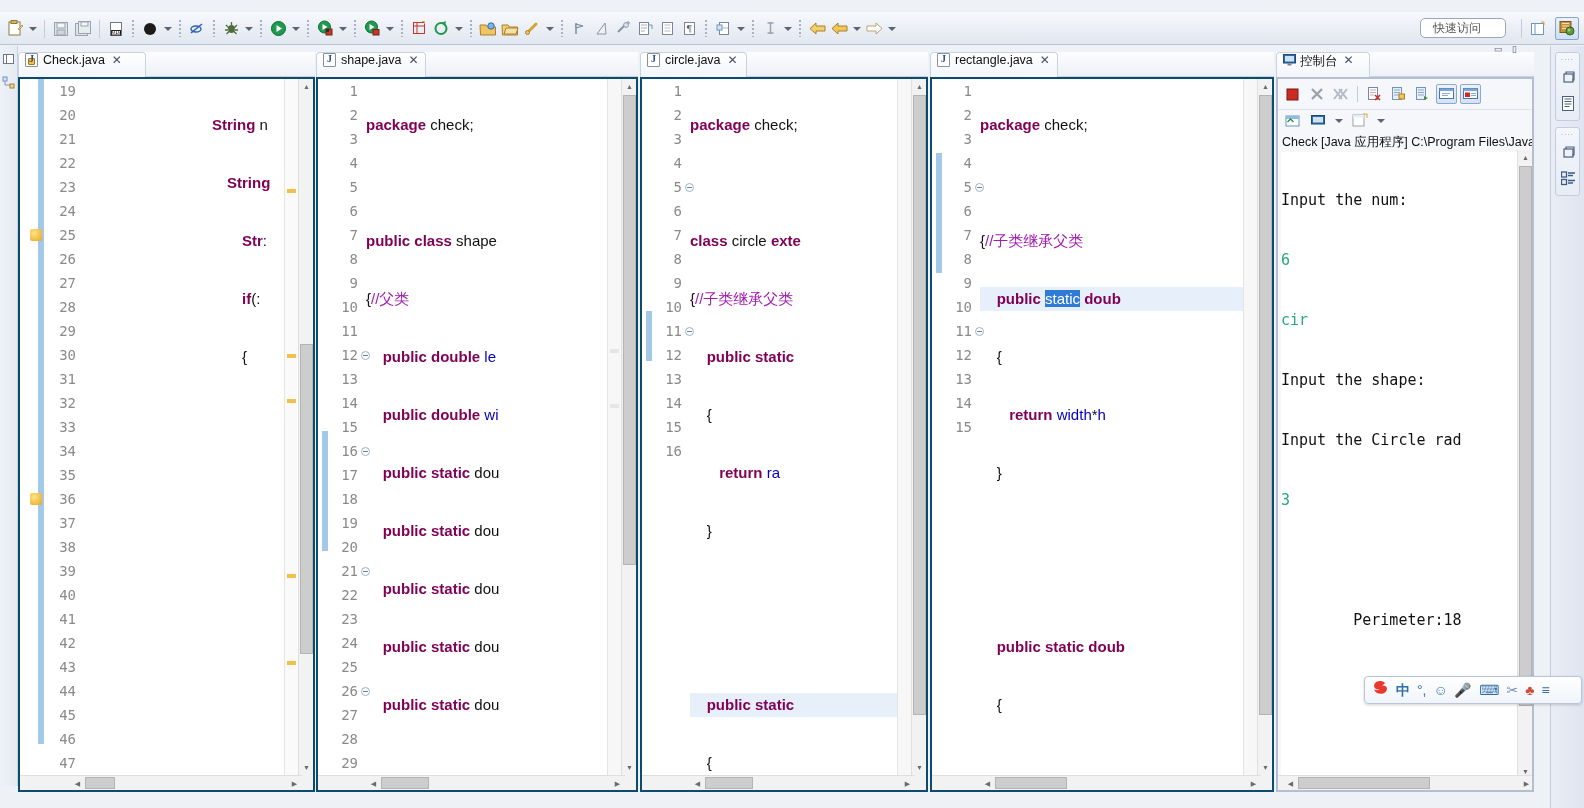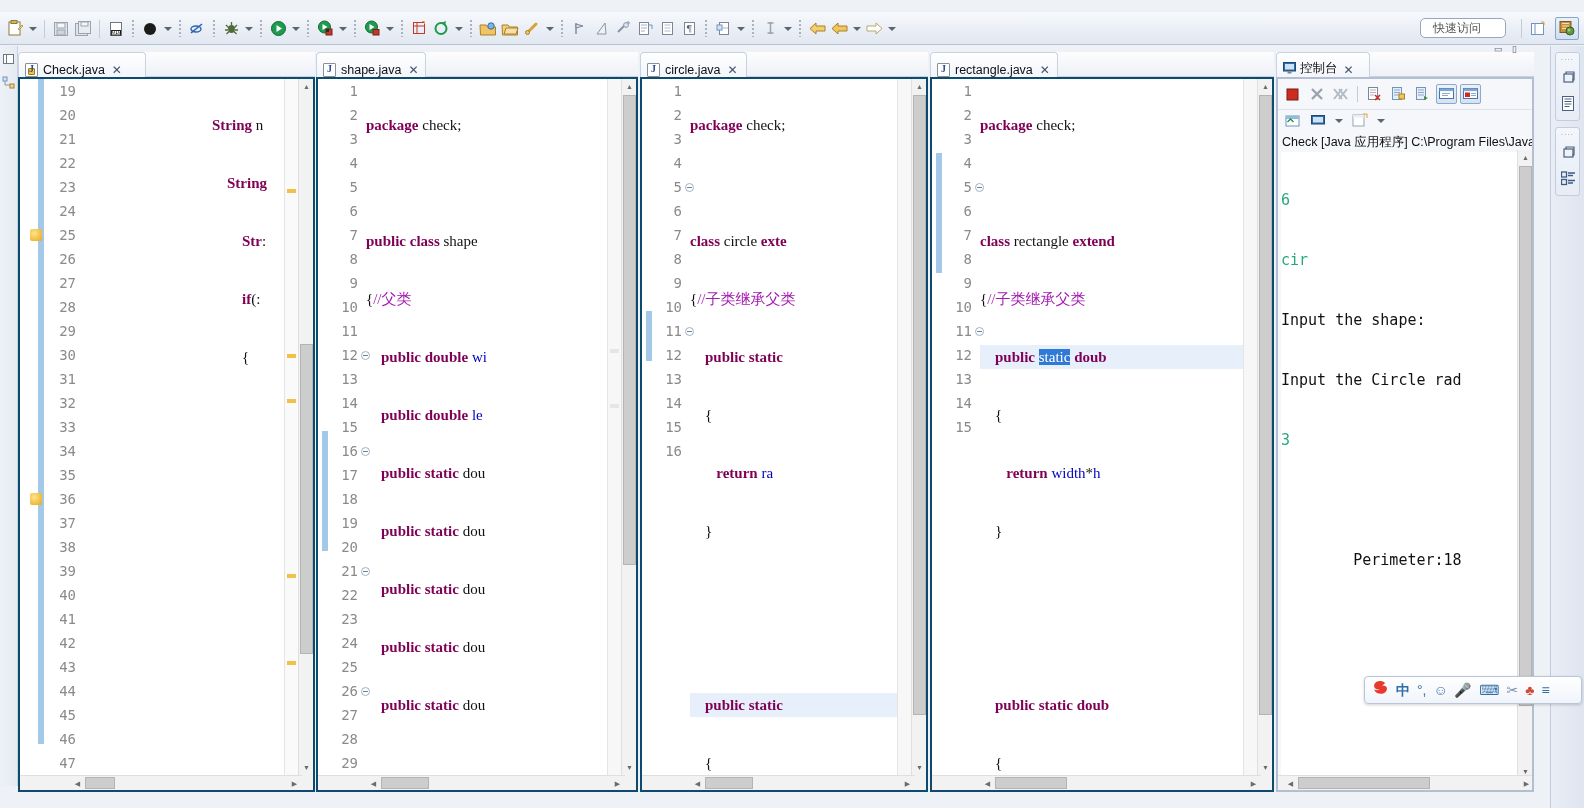--- a/index.html
+++ b/index.html
@@ -68,21 +68,21 @@
   .lefttrim .ic { margin: 6px auto 10px; width: 14px; height: 14px; display:block; }
 
   
   .panel { position: absolute; top: 52px; }
   .tabbar { position: relative; height: 25px; }
   .tab {
     position: absolute; left: 0; top: 0; height: 25px;
     background: linear-gradient(#ffffff,#f2f5fa);
     border: 1px solid #c8d2e2; border-bottom: none;
     border-top-left-radius: 4px; border-top-right-radius: 4px;
-    display: flex; align-items: flex-end; padding: 0 7px 0 6px; gap: 5px;
+    display: flex; align-items: flex-start; padding: 0 7px 0 6px; gap: 5px;
     font-size: 12.5px; color: #101014; white-space: nowrap;
   }
   .tab .jicon {
     width: 13px; height: 14px; background: #fff; border: 1px solid #8a8f98;
     border-radius: 1px; position: relative; flex: none;
   }
   .tab .jicon::after {
     content: "J"; position: absolute; left: 3px; top: -1px;
     font-size: 10px; font-weight: 700; color: #2b4c9b; font-family: "Liberation Serif", serif;
   }
@@ -119,21 +119,21 @@
   .fold::after {
     content: ""; position: absolute; left: 1px; top: 3px; width: 5px; height: 1px; background: #6d8399;
   }
   .warnicon {
     position: absolute; left: -14px; top: 6px; width: 12px; height: 12px;
     background: radial-gradient(circle at 35% 35%, #ffe38a, #e5a81b);
     border-radius: 2px;
   }
   .codearea {
     position: absolute; top: 0; height: 100%;
-    font-family: Liberation Serif, serif; font-size: 15px;
+    font-family: Liberation Sans, sans-serif; font-size: 15px;
     white-space: pre; color: #111;
   }
   .codearea .ln { height: 24px; line-height: 24px; position: relative; }
   .ln.curline { background: #e7effb; }
   .kw  { color: #7f0055; font-weight: 700; }
   .cmt { color: #a21caf; }
   .fld { color: #0000c0; }
   .selblue { background: #2f7ad6; color: #fff; }
 
   .vscroll {
@@ -586,22 +586,22 @@
         <div>26<span class="fold"></span></div>
         <div>27</div>
         <div>28</div>
         <div>29</div>
       </div>
       <div class="codearea" style="left:48px;width:240px;">
         <div class="ln"><span class="kw">package</span> check;</div>
         <div class="ln"></div>
         <div class="ln"><span class="kw">public class</span> shape</div>
         <div class="ln">{<span class="cmt">//父类</span></div>
+        <div class="ln">    <span class="kw">public double</span> <span class="fld">le</span></div>
         <div class="ln">    <span class="kw">public double</span> <span class="fld">wi</span></div>
-        <div class="ln">    <span class="kw">public double</span> <span class="fld">le</span></div>
         <div class="ln">    <span class="kw">public static</span> dou</div>
         <div class="ln">    <span class="kw">public static</span> dou</div>
         <div class="ln">    <span class="kw">public static</span> dou</div>
         <div class="ln">    <span class="kw">public static</span> dou</div>
         <div class="ln">    <span class="kw">public static</span> dou</div>
         
         
         
         
         
@@ -724,21 +724,20 @@
         <div>10</div>
         <div>11<span class="fold"></span></div>
         <div>12</div>
         <div>13</div>
         <div>14</div>
         <div>15</div>
       </div>
       <div class="codearea" style="left:48px;width:265px;">
         <div class="ln"><span class="kw">package</span> check;</div>
         <div class="ln"></div>
-        <div class="ln"><span class="kw">class</span> rectangle <span class="kw">extend</span></div>
         <div class="ln">{<span class="cmt">//子类继承父类</span></div>
         <div class="ln curline">    <span class="kw">public</span> <span class="selblue">static</span> <span class="kw">doub</span></div>
         <div class="ln">    {</div>
         <div class="ln">       <span class="kw">return</span> <span class="fld">width</span>*<span class="fld">h</span></div>
         <div class="ln">    }</div>
         <div class="ln"></div>
         <div class="ln"></div>
         <div class="ln">    <span class="kw">public static doub</span></div>
         <div class="ln">    {</div>
         
@@ -854,20 +853,21 @@
             <rect x="1" y="2" width="11" height="2.6" fill="#e8eef6"></rect>
             <path d="M11 1 l4 0 0 4" stroke="#e0a030" fill="none"></path>
           </svg>
         </div>
         <div class="arrow" style="height:20px"></div>
       </div>
 
       <div class="console-title" style="left:4px;top:55px;width:252px;overflow:hidden">Check [Java 应用程序] C:\Program Files\Java</div>
 
       <div class="console-out" style="left:3px;top:73px;width:240px;height:625px;">
+        <div class="cl">Input the num:</div>
         <div class="cl inval">6</div>
         <div class="cl inval">cir</div>
         <div class="cl">Input the shape:</div>
         <div class="cl">Input the Circle rad</div>
         <div class="cl inval">3</div>
         <div class="cl"></div>
         <div class="cl">        Perimeter:18</div>
         <div class="cl"></div>
         
         

